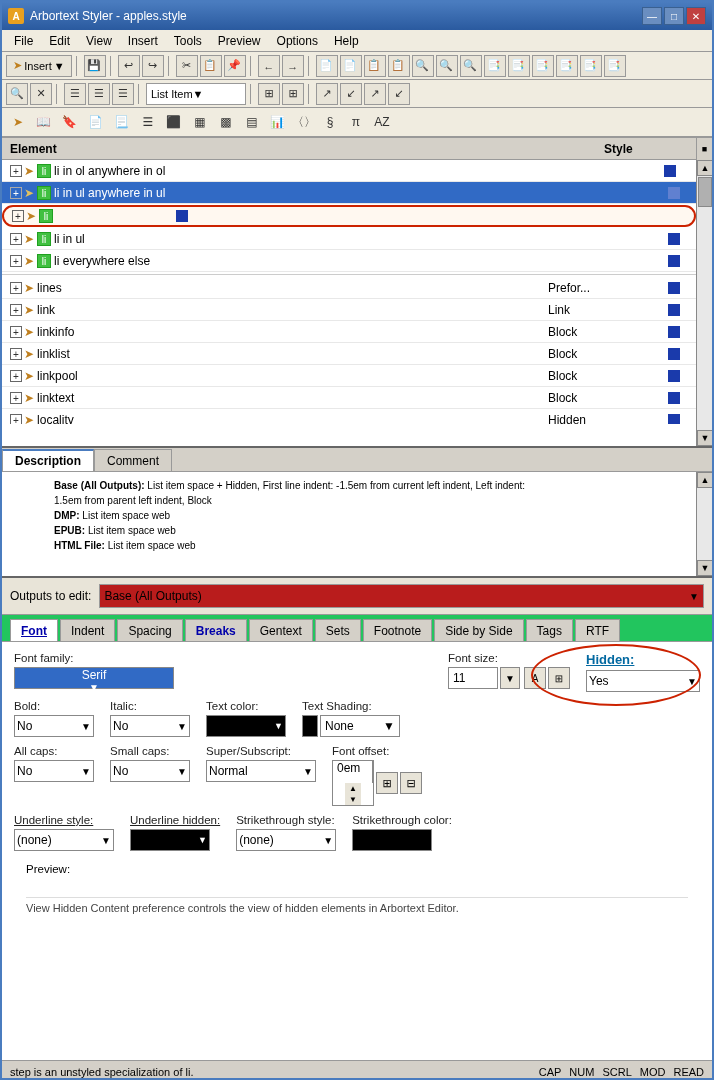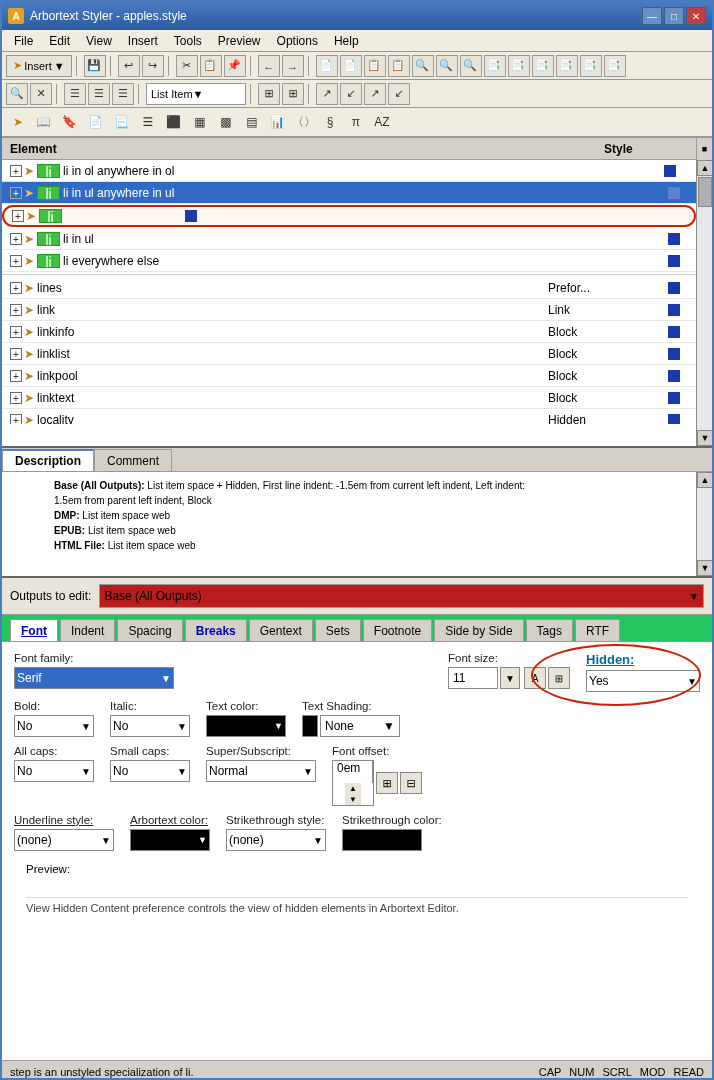--- a/index.html
+++ b/index.html
@@ -158,25 +158,25 @@
     .tree-label { flex: 1; font-size: 12px; }
     .tree-style { width: 120px; font-size: 12px; }
     .tree-dot {
       width: 14px; height: 14px;
       background: #1a3aab;
       display: inline-block;
       margin-right: 4px;
     }
     .green-box {
       display: inline-block;
-      width: 23px; height: 14px;
+      width: 14px; height: 14px;
       background: #40c040;
       border: 1px solid #20a020;
       margin-right: 3px;
-      font-size: 14px;
+      font-size: 10px;
       color: white;
       text-align: center;
       line-height: 14px;
     }
     .plus-icon {
       display: inline-block;
       width: 12px; height: 12px;
       border: 1px solid #666;
       text-align: center;
       line-height: 11px;
@@ -306,20 +306,21 @@
       border: 1px solid #888;
       font-size: 12px;
       padding: 0 2px;
       display: flex; align-items: center; justify-content: space-between;
       cursor: pointer;
       min-width: 80px;
     }
     .form-select.blue-bg {
       background: #316ac5;
       color: white;
+      flex-direction: column;
     }
     .form-select-arrow { font-size: 10px; }
 
     .hidden-label-red {
       color: #0369a1;
       font-weight: bold;
       font-size: 13px;
       text-decoration: underline;
     }
 
@@ -827,21 +828,21 @@
 
           <div class="form-group">
             <span class="form-label underline">Underline style:</span>
             <div class="form-select" style="width:100px;">
               <span>(none)</span>
               <span class="form-select-arrow">▼</span>
             </div>
           </div>
 
           <div class="form-group">
-            <span class="form-label underline">Arbortext color:</span>
+            <span class="form-label underline">Underline hidden:</span>
             <div style="width:80px;height:22px;background:#000;border:1px solid #888;display:flex;align-items:center;justify-content:flex-end;padding-right:2px;">
               <span style="color:white;font-size:9px;">▼</span>
             </div>
           </div>
 
           <div class="form-group">
             <span class="form-label">Strikethrough style:</span>
             <div class="form-select" style="width:100px;">
               <span>(none)</span>
               <span class="form-select-arrow">▼</span>

